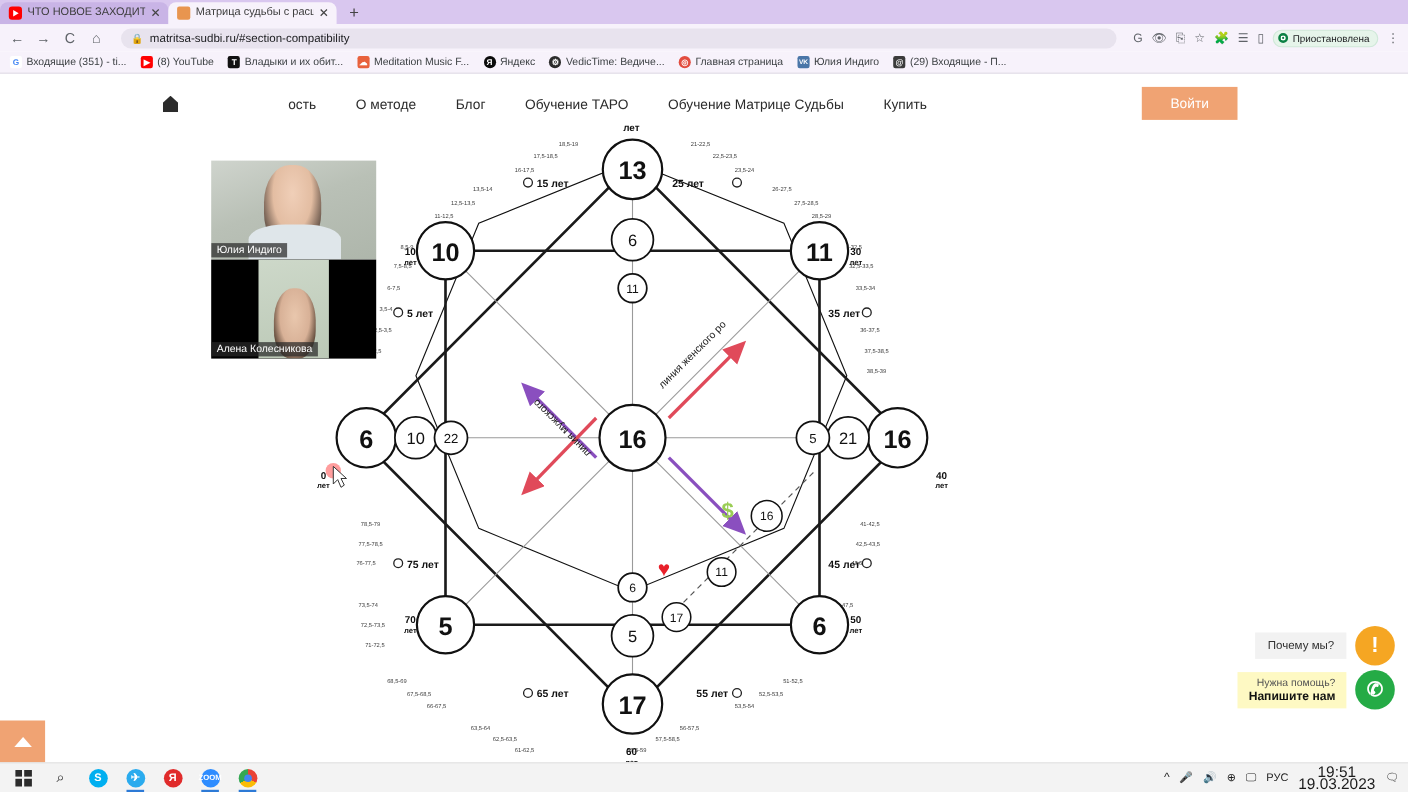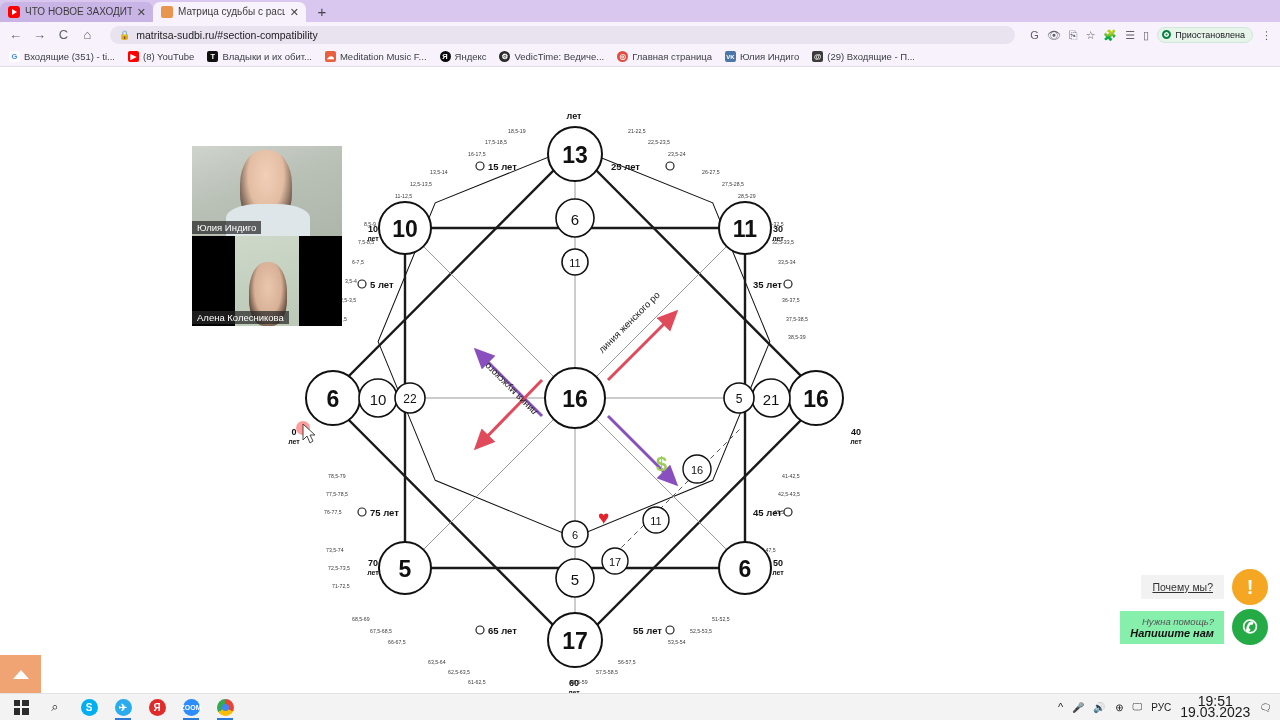--- a/index.html
+++ b/index.html
@@ -137,32 +137,32 @@
     color: #fff; font-size: 9.5px; padding: 1px 5px; white-space: nowrap;
   }
 
   
   .chat1 {
     position: absolute; right: 12px; top: 501px; display: flex;
     align-items: center; gap: 8px; z-index: 35;
   }
   .bubble {
     background: #f2f2f2; color: #333; font-size: 10.5px;
-    padding: 6px 11px; white-space: nowrap; text-decoration: underline;
+    padding: 6px 11px; white-space: nowrap;
   }
   .circbtn {
     width: 36px; height: 36px; border-radius: 50%; display: flex;
     align-items: center; justify-content: center; color: #fff;
     font-size: 20px; font-weight: bold;
   }
   .chat2 {
     position: absolute; right: 12px; top: 541px; display: flex;
     align-items: center; gap: 8px; z-index: 35;
   }
-  .bubble2 { background: #86efac; padding: 5px 10px; text-align: right; font-style: italic; }
+  .bubble2 { background: #fef9c3; padding: 5px 10px; text-align: right; }
   .bubble2 .l1 { font-size: 9.5px; color: #555; white-space: nowrap; }
   .bubble2 .l2 { font-size: 11px; color: #111; font-weight: bold; white-space: nowrap; }
 
   .totop {
     position: absolute; left: 0; top: 587px; width: 41px; height: 38px;
     background: #f0a373; display: flex; align-items: center;
     justify-content: center; z-index: 35;
   }
   .totop i {
     width: 0; height: 0; border-left: 8px solid transparent;
@@ -280,20 +280,32 @@
       <span class="bm-label">Юлия Индиго</span>
     </div>
     <div class="bm">
       <span class="bmi" style="background:#3b3b3b">@</span>
       <span class="bm-label">(29) Входящие - П...</span>
     </div>
   </div>
 
   <div class="page">
 
+    <div class="sitenav">
+      <div class="home-ic"></div>
+      <div class="navlinks">
+        <span class="navlink">ость</span>
+        <span class="navlink">О методе</span>
+        <span class="navlink">Блог</span>
+        <span class="navlink">Обучение ТАРО</span>
+        <span class="navlink">Обучение Матрице Судьбы</span>
+        <span class="navlink">Купить</span>
+      </div>
+      <div class="login-btn">Войти</div>
+    </div>
 
     <svg class="matrix" width="620" height="600" viewBox="0 0 620 600">
       <defs>
         <marker id="arrPurple" markerWidth="7" markerHeight="7" refX="5" refY="3.2" orient="auto">
           <path d="M0,0 L7,3.2 L0,6.4 z" fill="#8a4fbf"></path>
         </marker>
         <marker id="arrRed" markerWidth="7" markerHeight="7" refX="5" refY="3.2" orient="auto">
           <path d="M0,0 L7,3.2 L0,6.4 z" fill="#e04a5a"></path>
         </marker>
         <path id="pMale" d="M270,308 L215,253"></path>

